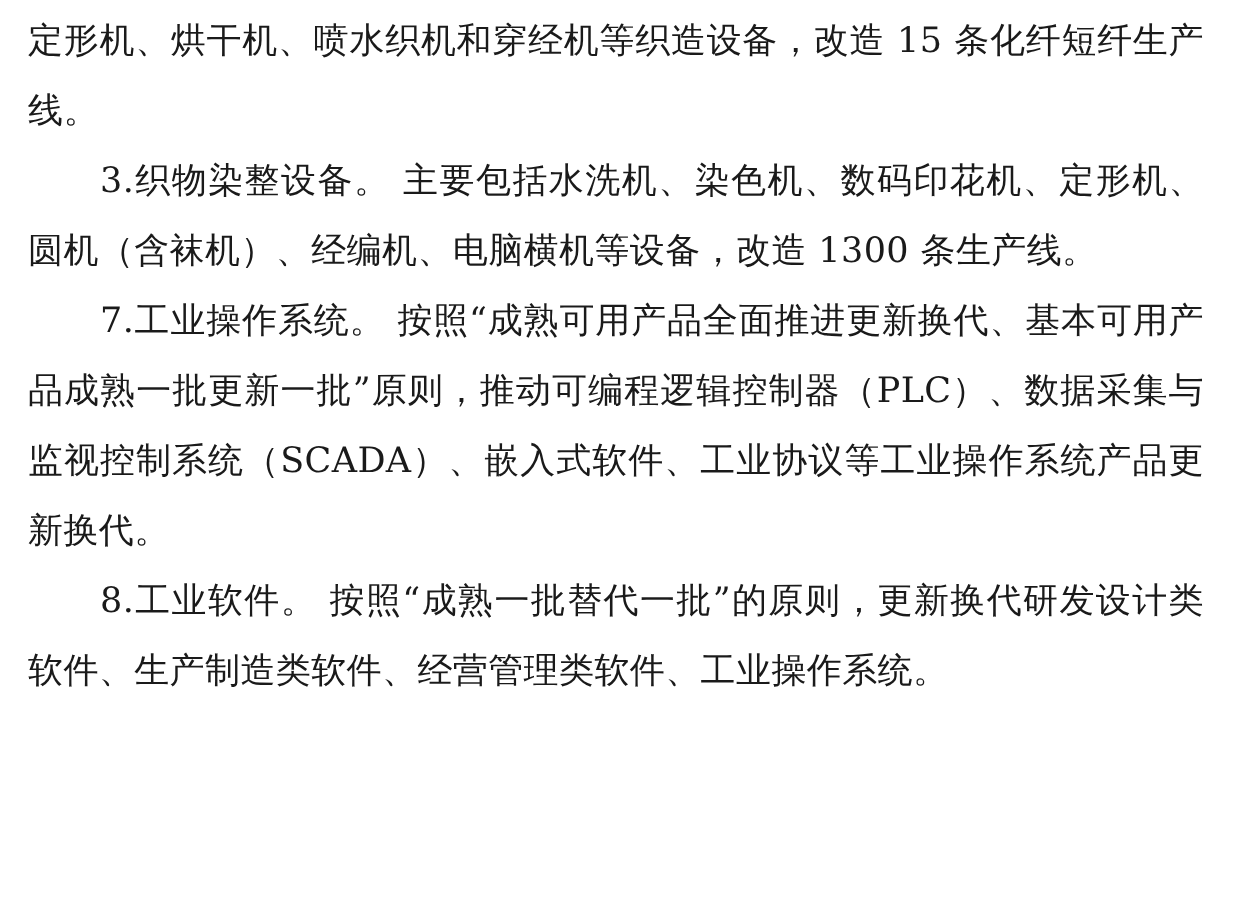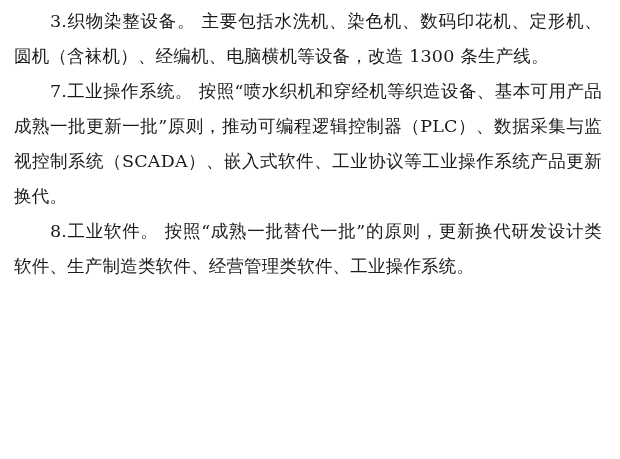--- a/index.html
+++ b/index.html
@@ -34,26 +34,29 @@
   }
   .bold {
     font-weight: normal;
   }
 </style>
 </head>
 <body>
 
 <div class="page">
 
+  <p class="para">
+    <span>定形机、烘干机、喷水织机和穿经机等织造设备，改造 15 条化纤短纤生产线。</span>
+  </p>
 
   <p class="para indent">
     <span class="bold">3.织物染整设备。</span><span> 主要包括水洗机、染色机、数码印花机、定形机、圆机（含袜机）、经编机、电脑横机等设备，改造 1300 条生产线。</span>
   </p>
 
   <p class="para indent">
-    <span class="bold">7.工业操作系统。</span><span> 按照“喷水织机和穿经机等织造设备、基本可用产品成熟一批更新一批”原则，推动可编程逻辑控制器（PLC）、数据采集与监视控制系统（SCADA）、嵌入式软件、工业协议等工业操作系统产品更新换代。</span>
+    <span class="bold">7.工业操作系统。</span><span> 按照“成熟可用产品全面推进更新换代、基本可用产品成熟一批更新一批”原则，推动可编程逻辑控制器（PLC）、数据采集与监视控制系统（SCADA）、嵌入式软件、工业协议等工业操作系统产品更新换代。</span>
   </p>
 
   <p class="para indent">
     <span class="bold">8.工业软件。</span><span> 按照“成熟一批替代一批”的原则，更新换代研发设计类软件、生产制造类软件、经营管理类软件、工业操作系统。</span>
   </p>
 
 </div>
 
 </body></html>

